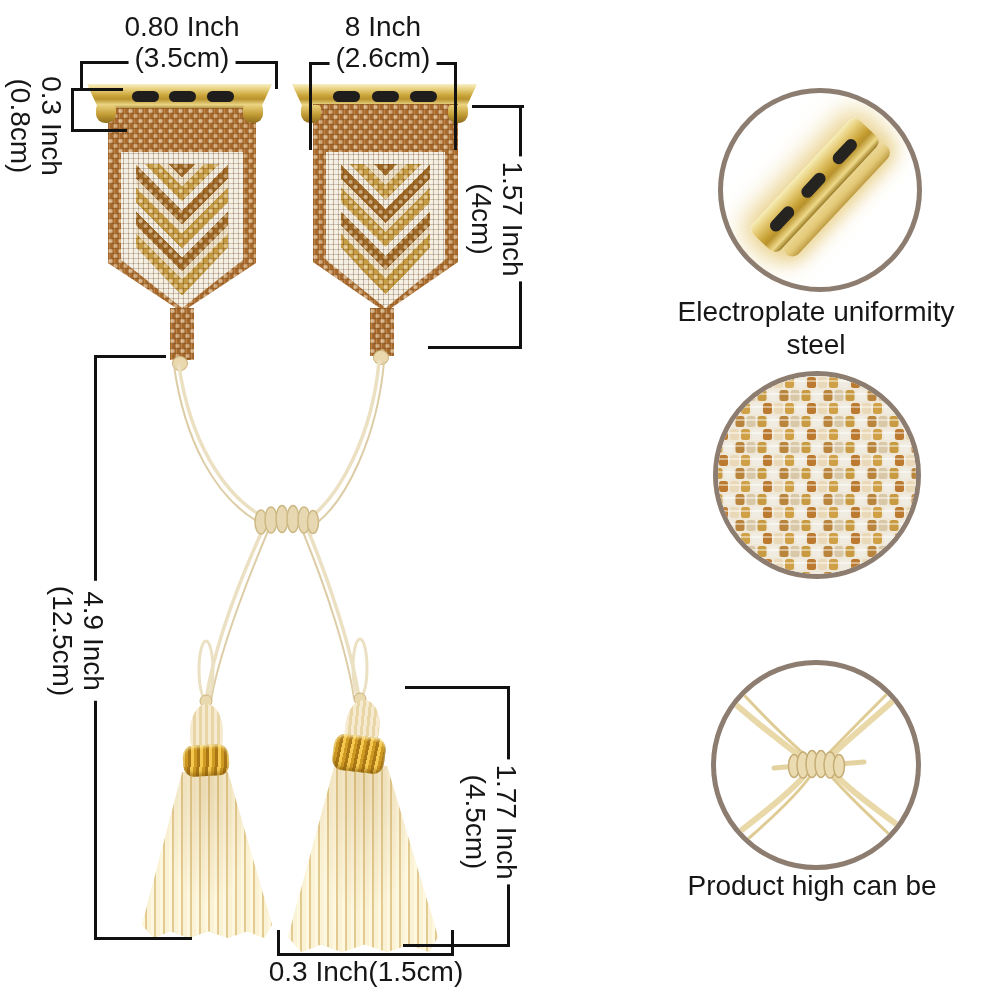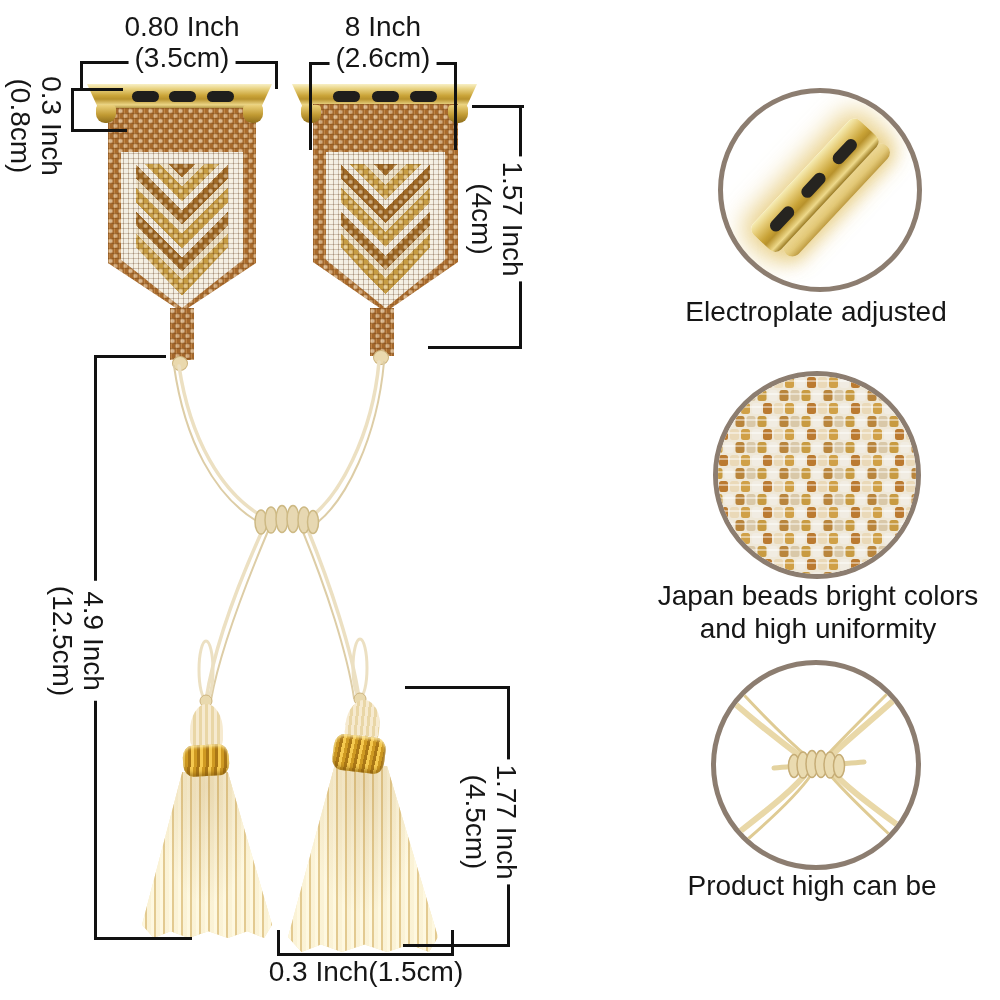--- a/index.html
+++ b/index.html
@@ -221,21 +221,22 @@
     <div class="c1-group">
       <div class="c1-plate"></div>
       <div class="c1-bar">
         <span class="c1-slot" style="left:16px"></span>
         <span class="c1-slot" style="left:62px"></span>
         <span class="c1-slot" style="left:108px"></span>
       </div>
     </div>
   </div>
   <div class="caption" style="left:816px;top:295px">
-    <span>Electroplate adjusted</span>
+    <span>Electroplate uniformity</span>
+      <span>steel</span>
   </div>
 
   <div class="callout" style="left:713px;top:371px;width:198px;height:198px">
     <svg width="198" height="198" viewBox="0 0 198 198">
       <defs>
         <pattern id="beads" width="44" height="26" patternUnits="userSpaceOnUse">
           <rect x="0" y="0" width="44" height="26" fill="#efe8d8"></rect>
           <rect x="1" y="1" width="9" height="11" rx="2.5" fill="#bb7a30"></rect>
           <rect x="12" y="1" width="9" height="11" rx="2.5" fill="#ead9b8"></rect>
           <rect x="23" y="1" width="9" height="11" rx="2.5" fill="#d0a047"></rect>
@@ -244,24 +245,20 @@
           <rect x="17.5" y="14" width="9" height="11" rx="2.5" fill="#b9853c"></rect>
           <rect x="28.5" y="14" width="9" height="11" rx="2.5" fill="#d9c8a8"></rect>
           <rect x="39.5" y="14" width="9" height="11" rx="2.5" fill="#c89b42"></rect>
           <rect x="-4.5" y="14" width="9" height="11" rx="2.5" fill="#c89b42"></rect>
           <rect x="0" y="4" width="44" height="2" fill="rgba(255,255,255,0.45)"></rect>
           <rect x="0" y="17" width="44" height="2" fill="rgba(255,255,255,0.45)"></rect>
         </pattern>
       </defs>
       <rect x="0" y="0" width="198" height="198" fill="url(#beads)"></rect>
     </svg>
-  </div>
-  <div class="caption" style="left:818px;top:579px">
-    <span>Japan beads bright colors</span>
-      <span>and high uniformity</span>
   </div>
 
   <div class="callout" style="left:711px;top:660px;width:200px;height:200px">
     <svg width="200" height="200" viewBox="0 0 200 200">
       <g fill="none" stroke="#e9d8a8" stroke-linecap="round">
         <path d="M18,38 C55,70 80,88 92,97" stroke-width="6"></path>
         <path d="M28,30 C60,64 82,84 94,94" stroke-width="3" stroke="#dfcb94"></path>
         <path d="M186,28 C150,60 128,78 116,90" stroke-width="6"></path>
         <path d="M178,22 C146,54 126,74 114,87" stroke-width="3" stroke="#dfcb94"></path>
         <path d="M22,168 C58,140 80,122 92,106" stroke-width="6"></path>

